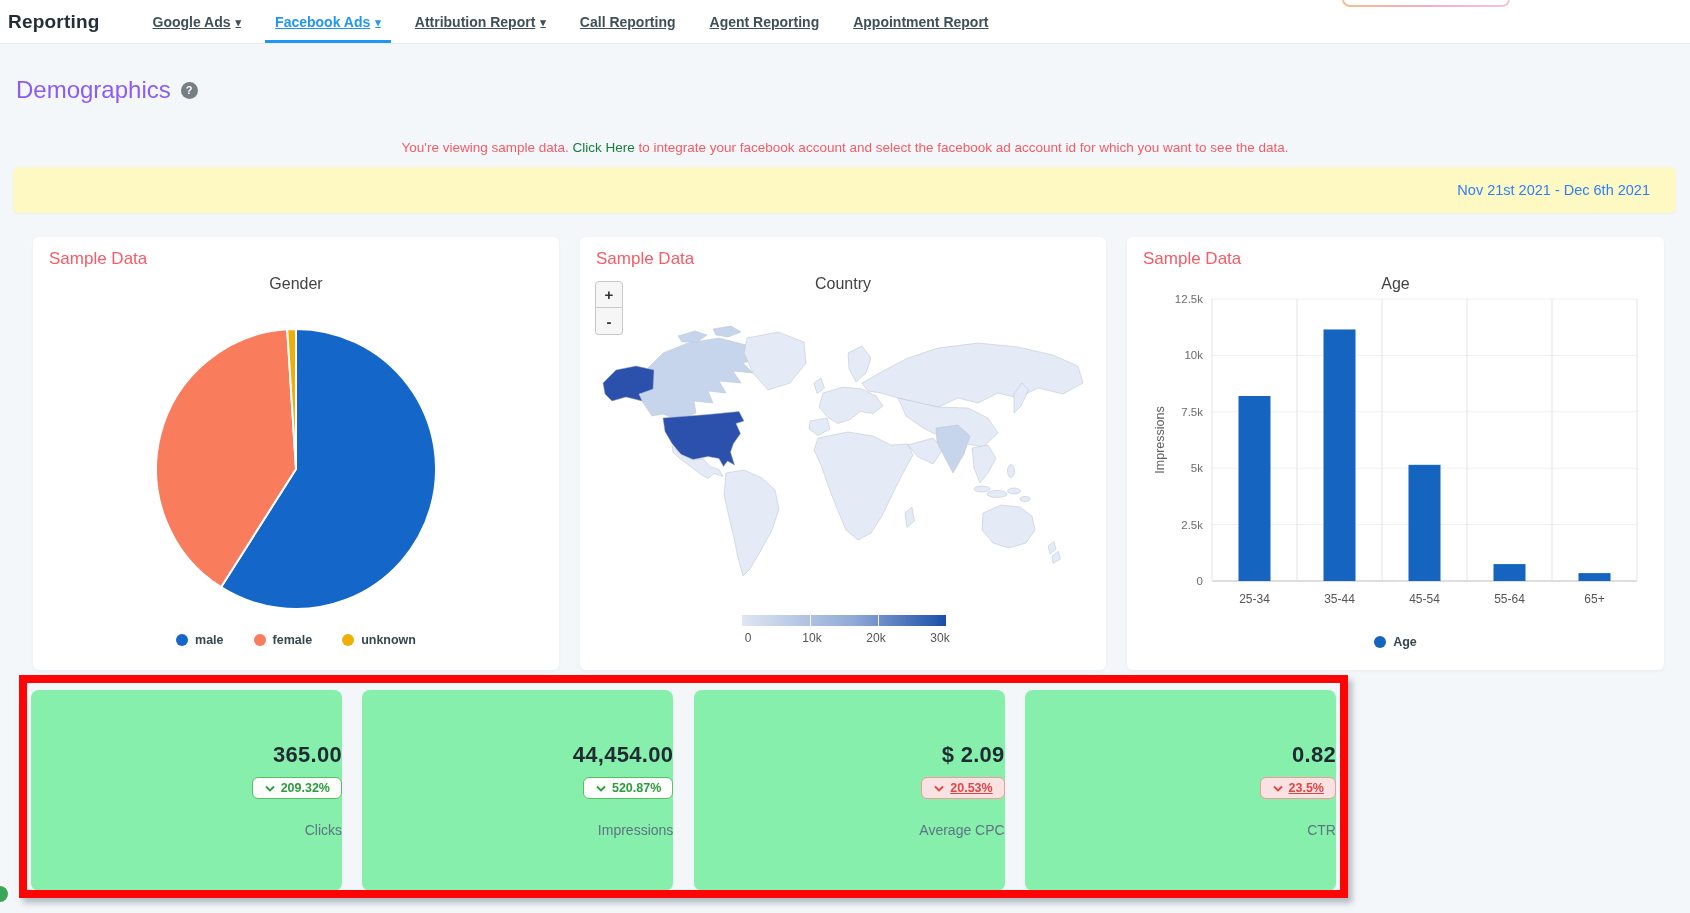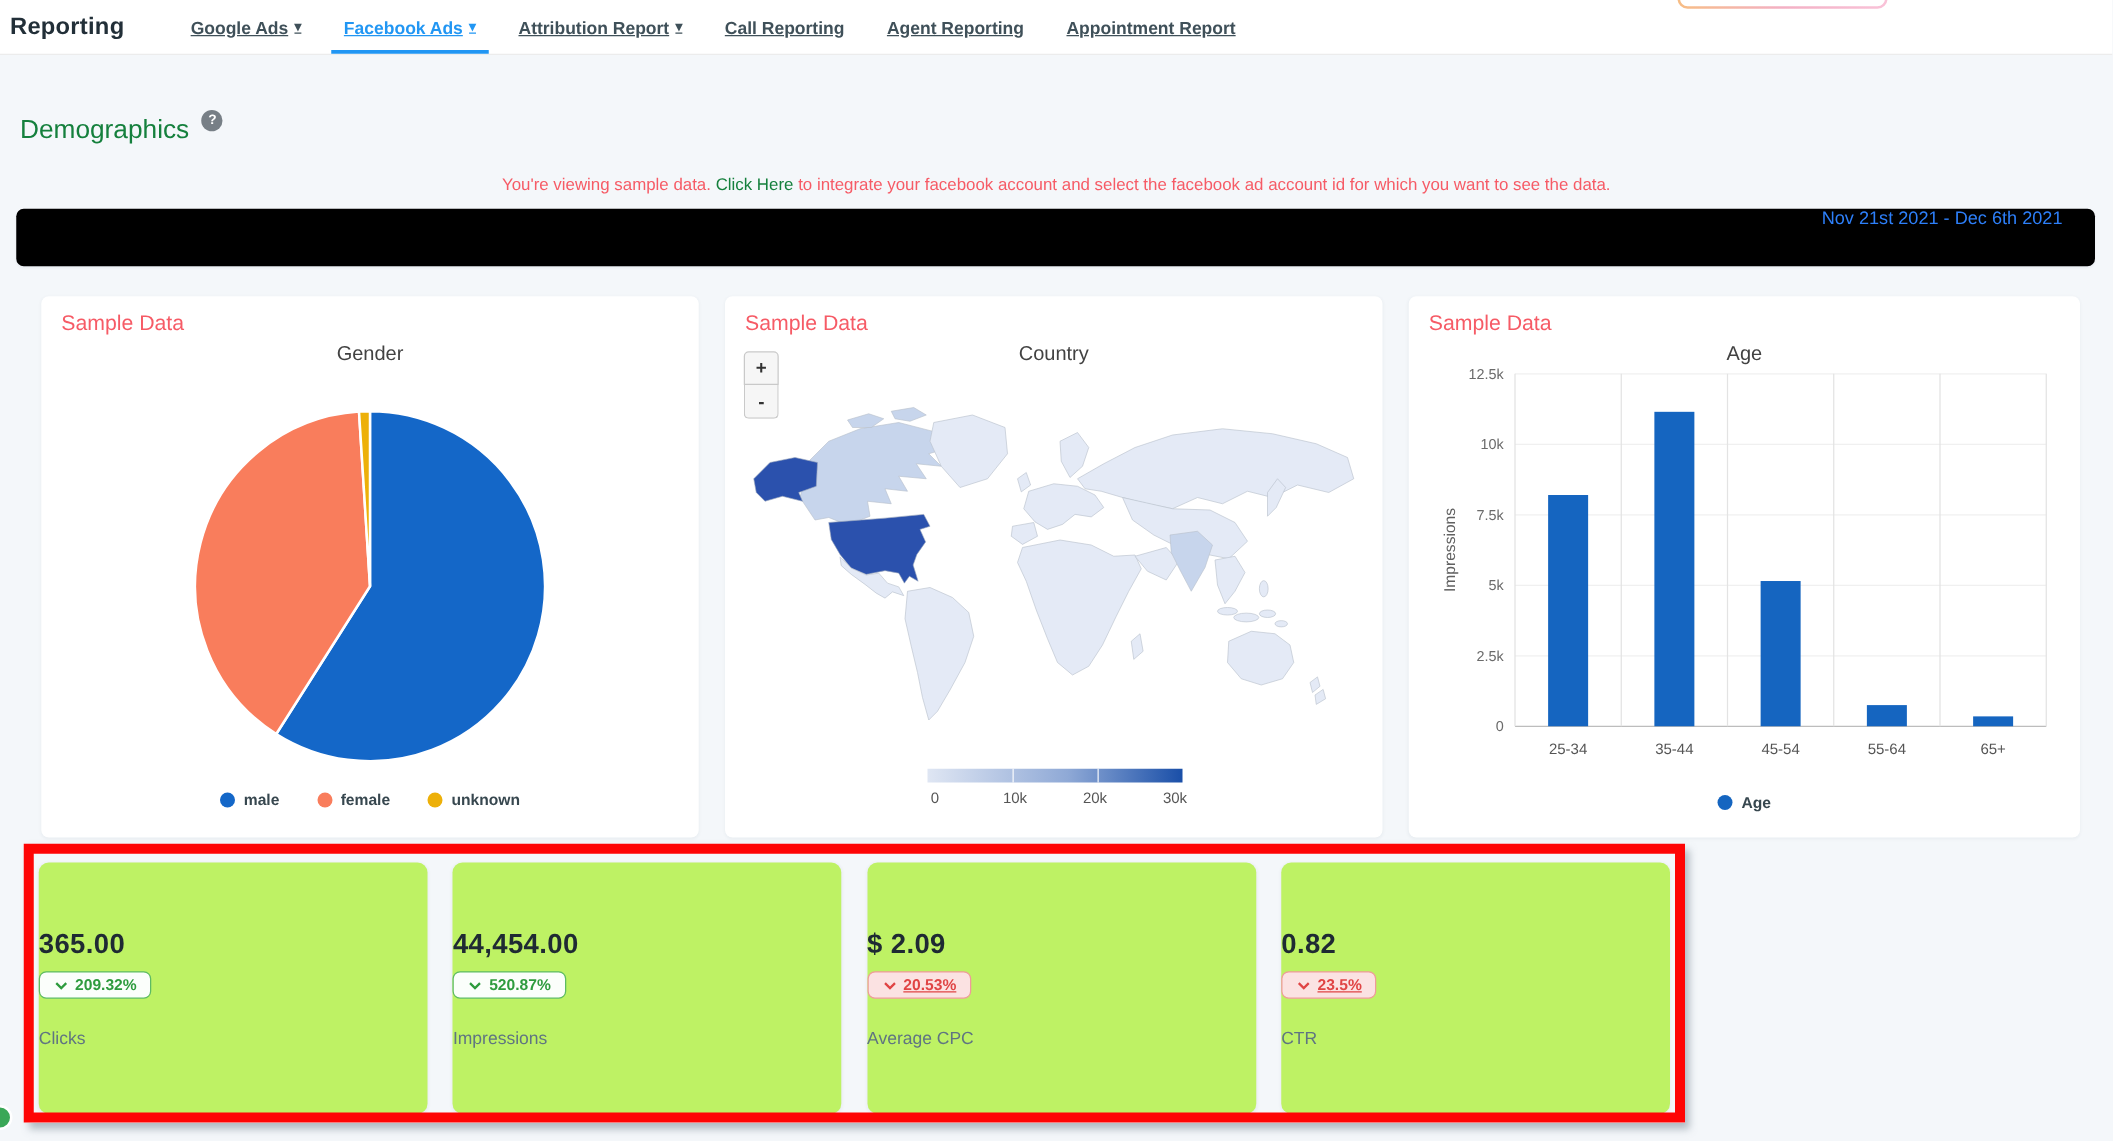--- a/index.html
+++ b/index.html
@@ -17,31 +17,31 @@
   .tab.active { color:#2196f3; }
   .tab.active::after { content:""; position:absolute; left:0; right:0; bottom:0; height:3px; background:#2196f3; }
 
   
   .cutoff-btn { position:absolute; top:-32px; left:1342px; width:168px; height:39px; border-radius:8px;
                 padding:2px; background:linear-gradient(90deg,#f7bd84,#f3b0c4,#f9c2d8); z-index:6; }
   .cutoff-btn > div { width:100%; height:100%; border-radius:6px; background:#fff; }
 
   
   .heading-row { position:absolute; top:76px; left:16px; display:flex; align-items:center; gap:10px; }
-  .heading { font-size:21px; color:#15803d;margin-top:16px; }
+  .heading { font-size:24px; color:#8b5cf6; }
   .help-icon { width:17px; height:17px; border-radius:50%; background:#777f86; color:#fff; font-size:11px;
                font-weight:700; display:flex; align-items:center; justify-content:center; cursor:pointer; }
 
   
   .notice { position:absolute; top:140px; left:0; width:1690px; text-align:center; font-size:13.5px; color:var(--sample-red); }
   .notice a { color:#15803d; text-decoration:none; cursor:pointer; }
 
   
-  .date-bar { position:absolute; top:167px; left:13px; width:1663px; height:46px; background:#000000;
-              border-radius:6px; display:flex; align-items:flex-start; justify-content:flex-end;
+  .date-bar { position:absolute; top:167px; left:13px; width:1663px; height:46px; background:#fef9c3;
+              border-radius:6px; display:flex; align-items:center; justify-content:flex-end;
               box-shadow:0 1px 2px rgba(40,60,90,.05); }
   .date-range { margin-right:26px; font-size:14.5px; color:#2d7ff9; cursor:pointer; }
 
   
   .card { position:absolute; top:237px; height:433px; background:#fff; border-radius:6px;
           box-shadow:0 1px 3px rgba(40,60,90,.06); }
   .card-gender  { left:33px;   width:526px; }
   .card-country { left:580px;  width:526px; }
   .card-age     { left:1127px; width:537px; }
   .sample-label { position:absolute; top:12px; left:16px; font-size:17px; color:var(--sample-red); }
@@ -76,23 +76,23 @@
   
   .age-svg-wrap { position:absolute; left:15px; top:48px; width:510px; height:335px; }
   .age-legend { position:absolute; top:398px; left:0; width:100%; display:flex; justify-content:center; }
 
   
   .kpi-annotation { position:absolute; left:19px; top:675px; width:1329px; height:223px;
                     border:8px solid var(--annotation-red); box-shadow:4px 5px 6px rgba(110,125,140,.5);
                     z-index:3; pointer-events:none; }
   .kpi-row { position:absolute; left:26px; top:690px; width:1315px; height:201px; display:flex;
              justify-content:space-between; padding:0 5px; z-index:2; }
-  .kpi-card { width:311px; height:201px; background:#bef264; border-radius:8px;
+  .kpi-card { width:311px; height:201px; background:#86efac; border-radius:8px;
               box-shadow:0 1px 3px rgba(40,60,90,.07); display:flex; flex-direction:column;
-              align-items:flex-start; padding-top:52px; }
+              align-items:flex-end; padding-top:52px; }
   .kpi-value { font-size:22px; font-weight:800; color:#1f2a33; letter-spacing:.3px; }
   .kpi-badge { margin-top:9px; display:inline-flex; align-items:center; gap:5px; padding:3px 11px;
                border-radius:6px; font-size:12.5px; font-weight:700; border:1px solid transparent; }
   .kpi-badge.green { color:var(--badge-green); border-color:#5dbb63; background:#fbfefb; }
   .kpi-badge.red   { color:var(--badge-red);   border-color:#f09a9a; background:#fbe2e2;text-decoration:underline; }
   .kpi-label { margin-top:23px; font-size:14px; color:#5f7482; }
 
   
   .chat-dot { position:absolute; left:-10px; top:884px; width:20px; height:20px; border-radius:50%;
               background:var(--chat-green); border:2px solid #fff; z-index:6; cursor:pointer; }

